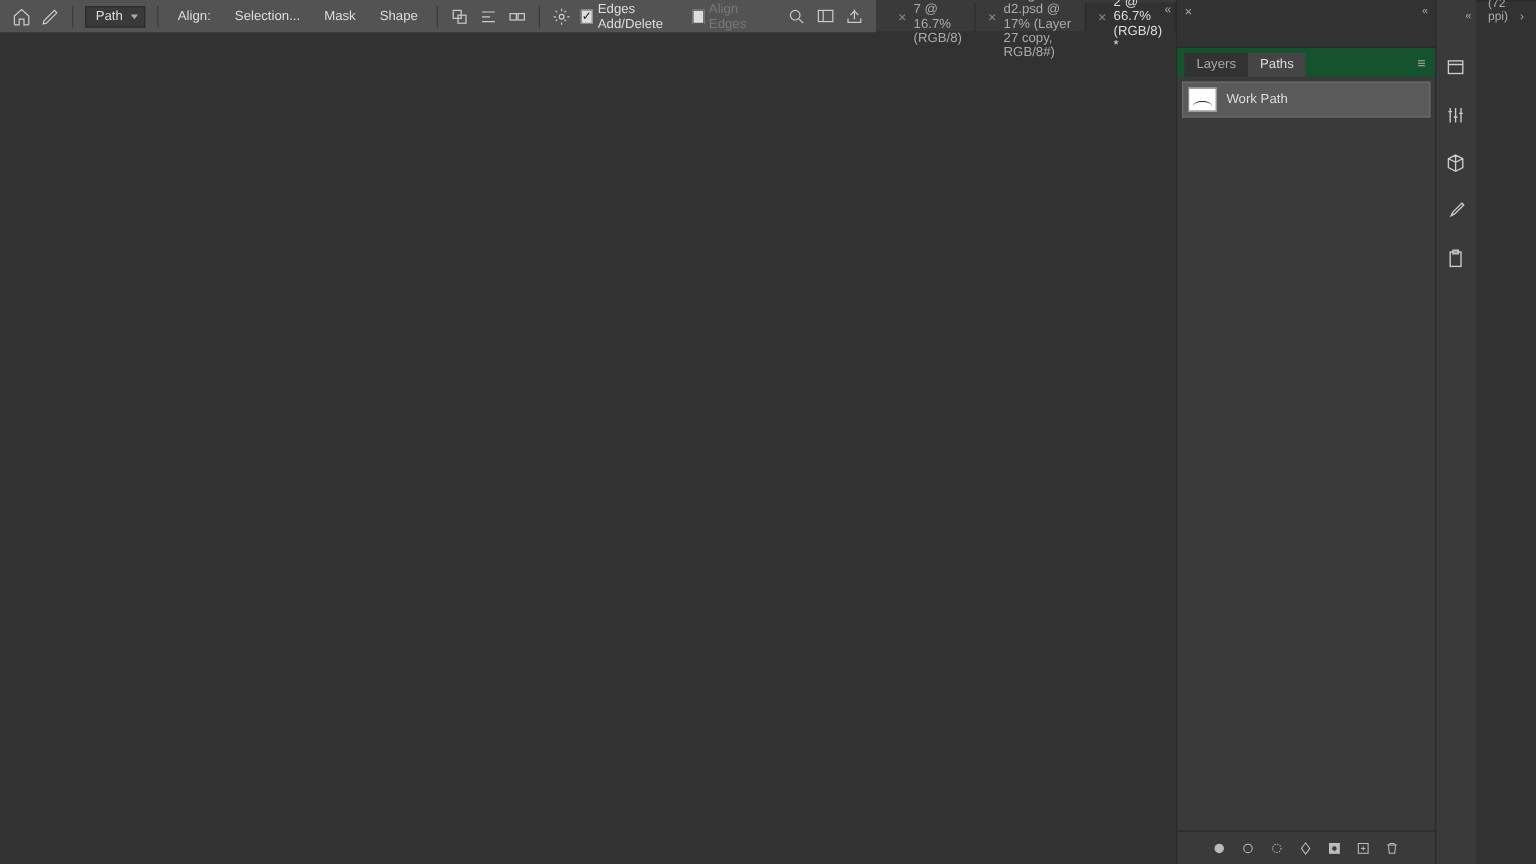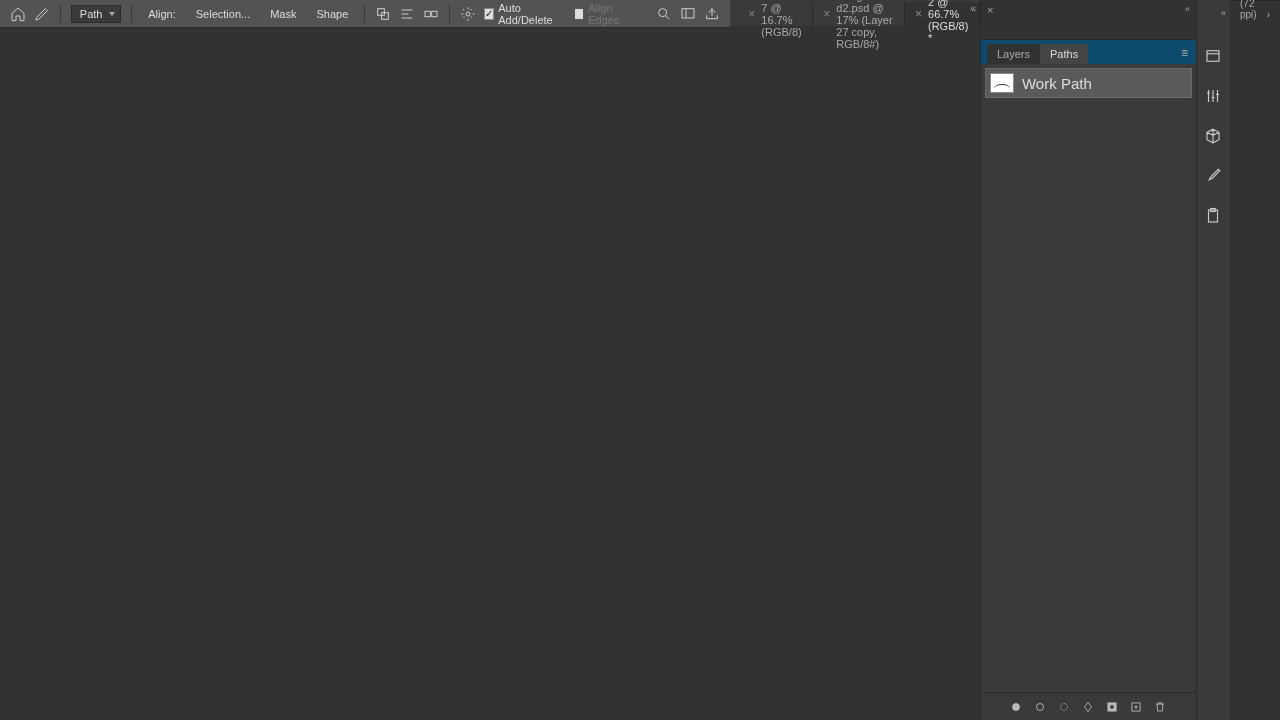--- a/index.html
+++ b/index.html
@@ -36,29 +36,29 @@
 .tool svg{width:16px;height:16px;stroke:#ddd;fill:none;stroke-width:1.4}
 .tool.active svg{stroke:#fff}
 .color-well{grid-column:1/3;padding:4px;display:flex;position:relative;height:40px}
 .fg-sw{position:absolute;left:6px;top:2px;width:22px;height:22px;background:#d32030;border:1px solid #000;z-index:2}
 .bg-sw{position:absolute;left:18px;top:14px;width:22px;height:22px;background:#fff;border:1px solid #000}
 .bottom-tools{grid-column:1/3;display:grid;grid-template-columns:1fr 1fr;border-top:1px solid #424242}
 .panel-dock{width:216px;background:#3a3a3a;display:flex;flex-direction:column;border-left:1px solid #2a2a2a}
 .panel-spacer{height:40px;background:#323232;border-bottom:1px solid #2a2a2a;position:relative}
 .panel-spacer .x{position:absolute;left:6px;top:4px;font-size:11px;color:#aaa}
 .panel-spacer .chev{position:absolute;right:6px;top:4px;font-size:9px;color:#aaa}
-.panel-tabs{height:24px;display:flex;align-items:flex-end;background:#0c4a6e;padding-left:6px;gap:0}
+.panel-tabs{height:24px;display:flex;align-items:flex-end;background:#14532d;padding-left:6px;gap:0}
 .ptab{padding:4px 10px;font-size:11px;color:#aaa;background:#323232}
 .ptab.active{background:#454545;color:#ddd}
 .panel-menu{margin-left:auto;padding:4px 8px;color:#aaa;font-size:12px}
 .panel-body{flex:1;background:#3a3a3a;padding:4px}
 .path-row{display:flex;align-items:center;gap:8px;padding:4px;background:#5a5a5a;border:1px solid #6a6a6a}
 .path-thumb{width:24px;height:20px;background:#fff;border:1px solid #888;position:relative}
 .path-thumb:before{content:"";position:absolute;left:3px;top:10px;width:16px;height:8px;border-top:1px solid #333;border-radius:50% 50% 0 0}
-.path-label{font-size:15px;color:#ddd}
+.path-label{font-size:11px;color:#ddd}
 .panel-footer{height:28px;border-top:1px solid #2a2a2a;display:flex;align-items:center;justify-content:center;gap:10px;background:#3a3a3a}
 .pf-icon{width:14px;height:14px}
 .pf-icon svg{width:14px;height:14px;stroke:#bbb;fill:none;stroke-width:1.5}
 .icon-strip{width:34px;background:#3a3a3a;border-left:1px solid #2a2a2a;display:flex;flex-direction:column;align-items:center;padding-top:8px;gap:20px}
 .icon-strip .chev{font-size:9px;color:#aaa;align-self:flex-end;margin-right:4px;margin-bottom:8px}
 .strip-icon{width:20px;height:20px;display:flex;align-items:center;justify-content:center}
 .strip-icon svg{width:18px;height:18px;stroke:#ccc;fill:none;stroke-width:1.5}
 .status-bar{height:20px;background:#323232;border-top:1px solid #2a2a2a;display:flex;align-items:flex-end;padding:0 10px;font-size:10px;color:#aaa;gap:10px}
 .key-overlay{position:absolute;left:58px;background:#000;border-radius:12px;padding:6px 16px;display:flex;align-items:center;z-index:20}
 .key-overlay.k1{bottom:108px}
@@ -110,21 +110,21 @@
       </div>
     <div class="opt-sep"></div>
     <div class="opt-icon">
         <svg viewBox="0 0 24 24">
           <circle cx="12" cy="12" r="3"></circle>
           <path d="M12 2v3m0 14v3m10-10h-3M5 12H2m15.5-7.5l-2 2m-9 9l-2 2m13 0l-2-2m-9-9l-2-2"></path>
         </svg>
       </div>
     <span style="display:flex;align-items:center">
         <span class="checkbox checked"></span>
-        <span>Auto Add/Delete</span>
+        <span>Edges Add/Delete</span>
       </span>
     <span class="opt-btn disabled" style="display:flex;align-items:center">
         <span class="checkbox" style="border-color:#555"></span>
         <span>Align Edges</span>
       </span>
     <div class="spacer"></div>
     <div class="opt-icon">
         <svg viewBox="0 0 24 24">
           <circle cx="10" cy="10" r="6"></circle>
           <path d="M20 20l-5-5"></path>

